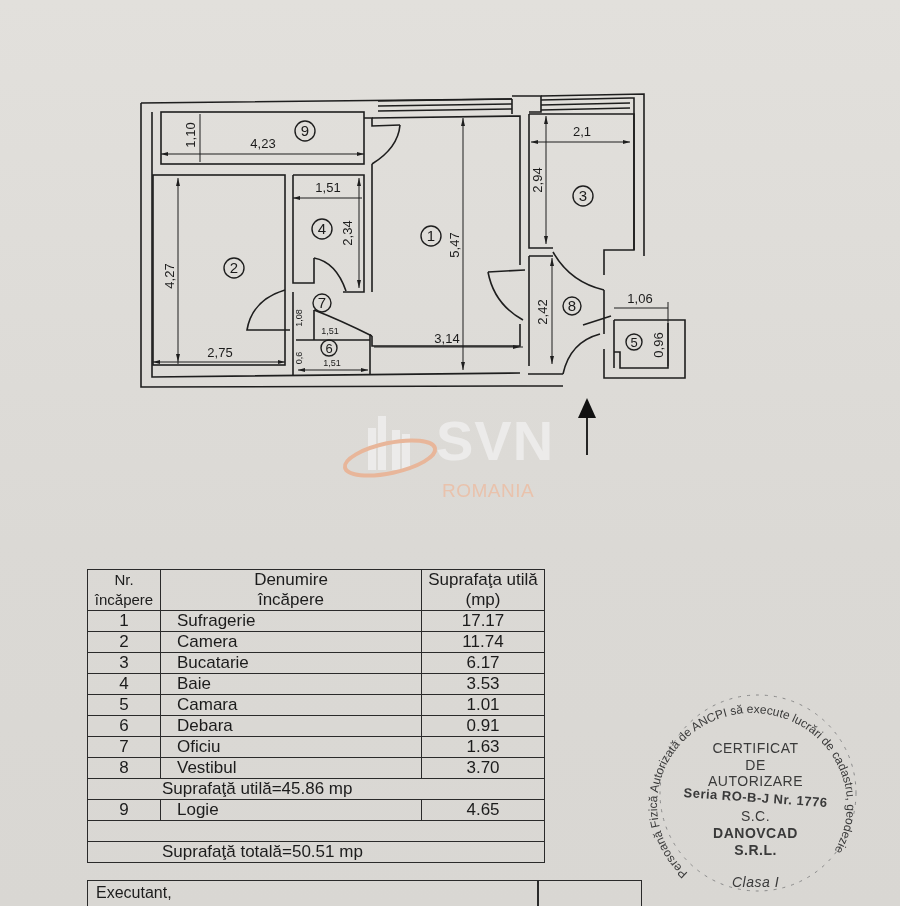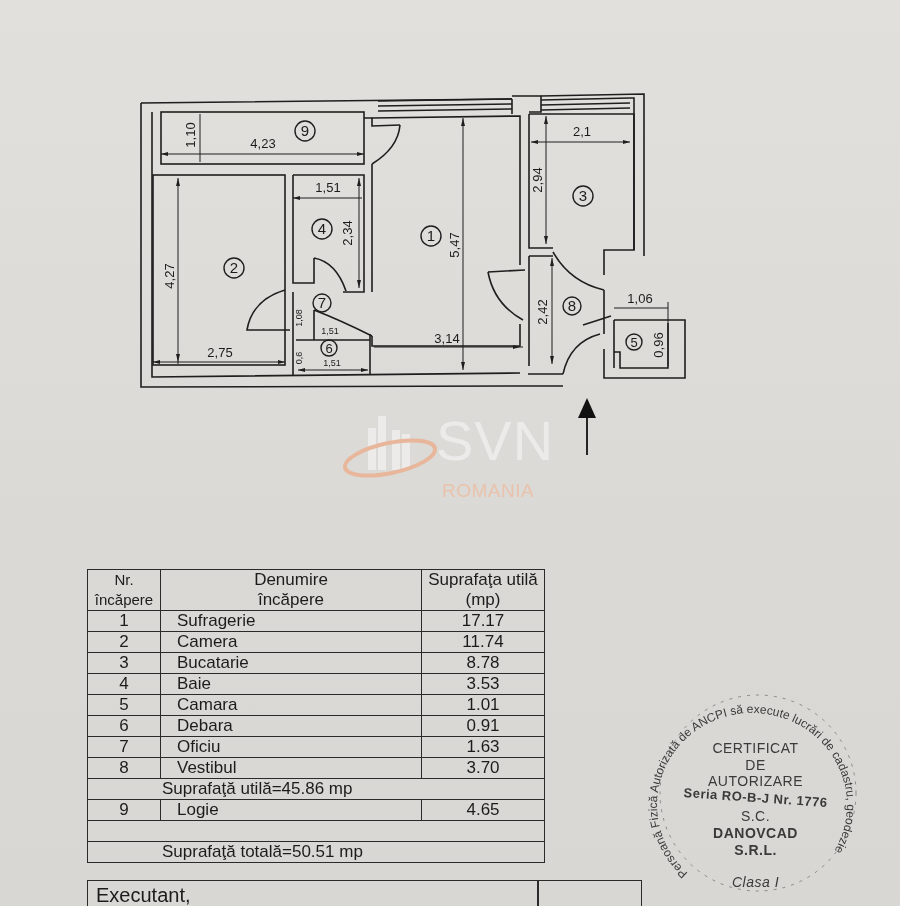--- a/index.html
+++ b/index.html
@@ -18,21 +18,21 @@
   .dim { font-size: 13px; fill: #1c1c1c; font-family: "Liberation Sans", sans-serif; }
   .dim-s { font-size: 9px; fill: #1c1c1c; font-family: "Liberation Sans", sans-serif; }
   .num { font-size: 15px; fill: #1c1c1c; font-family: "Liberation Sans", sans-serif; }
 
   .watermark {
     position: absolute; left: 338px; top: 408px; width: 240px; height: 100px;
     pointer-events: none;
   }
   .wm-svn {
     position: absolute; left: 98px; top: 0px; font-size: 56px; color: #ecebea;
-    letter-spacing: 1px; font-weight: normal;
+    letter-spacing: 1px; font-weight: bold;
   }
   .wm-ro {
     position: absolute; left: 104px; top: 72px; font-size: 19px; color: #e9c2ac;
     letter-spacing: 0.5px;
   }
 
   table.rooms {
     position: absolute; left: 87px; top: 569px; width: 458px;
     border-collapse: collapse; font-size: 17px;
   }
@@ -46,21 +46,21 @@
   .hdr td { height: 36px; line-height: 16px; text-align: center; vertical-align: middle; }
   .hdr .h-nr { font-size: 15px; }
   .span-row td { text-align: left; }
   .span-util { padding-left: 74px !important; }
   .span-total { padding-left: 74px !important; }
   .blank-row td { height: 20px; }
 
   .exec {
     position: absolute; left: 87px; top: 880px; width: 553px; height: 26px;
     border-top: 1.5px solid #2a2a2a; border-left: 1.5px solid #2a2a2a; border-right: 1.5px solid #2a2a2a;
-    font-size: 20px;
+    font-size: 16px;
   }
   .exec-label { position: absolute; left: 8px; top: 3px; }
   .exec-sep { position: absolute; left: 449px; top: 0; width: 1.5px; height: 26px; background: #2a2a2a; }
 
   .stamp {
     position: absolute; left: 648px; top: 688px; width: 215px; height: 210px;
     color: #3a3a3a;
   }
   .stamp-line { position: absolute; left: 0; width: 215px; text-align: center; font-size: 14px; letter-spacing: 0.5px; }
 </style>
@@ -231,21 +231,21 @@
       <td class="c-area">17.17</td>
     </tr>
     <tr>
       <td class="c-nr">2</td>
       <td class="c-name">Camera</td>
       <td class="c-area">11.74</td>
     </tr>
     <tr>
       <td class="c-nr">3</td>
       <td class="c-name">Bucatarie</td>
-      <td class="c-area">8.78</td>
+      <td class="c-area">6.17</td>
     </tr>
     <tr>
       <td class="c-nr">4</td>
       <td class="c-name">Baie</td>
       <td class="c-area">3.53</td>
     </tr>
     <tr>
       <td class="c-nr">5</td>
       <td class="c-name">Camara</td>
       <td class="c-area">1.01</td>

